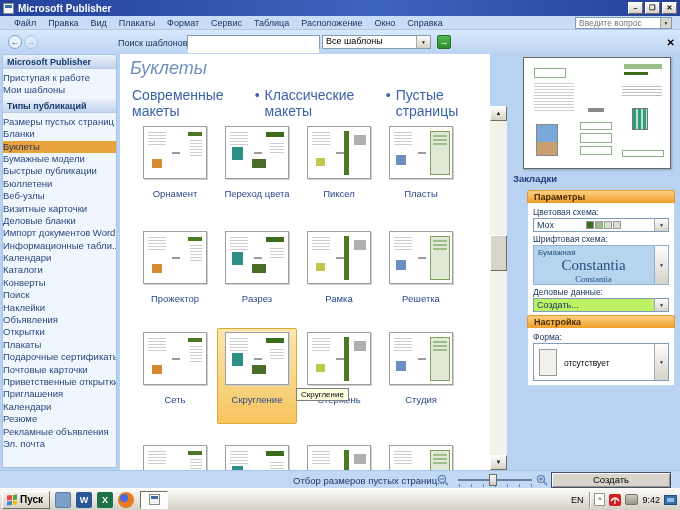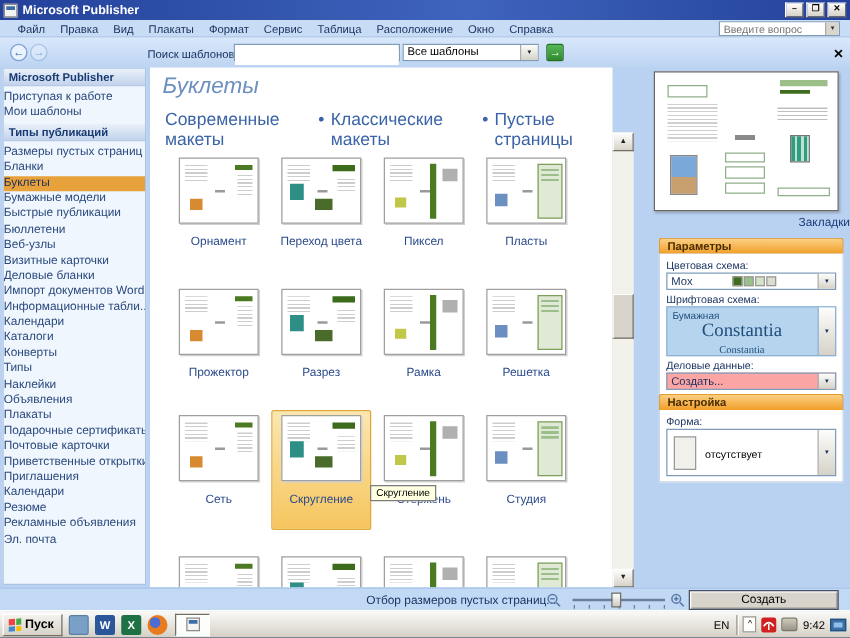--- a/index.html
+++ b/index.html
@@ -74,34 +74,34 @@
   .sbtn{position:absolute;left:0;width:17px;height:15px;background:linear-gradient(#fdfdfb,#d6d2c8);
     border:1px solid #fff;border-right-color:#716f64;border-bottom-color:#716f64;
     font-size:6px;text-align:center;line-height:13px;color:#222;cursor:pointer}
   .sthumb{position:absolute;left:0;top:129px;width:17px;height:36px;background:#d8d4cb;
     border:1px solid #fff;border-right-color:#716f64;border-bottom-color:#716f64;cursor:grab}
   
   .rpanel{position:absolute;left:513px;top:54px;width:167px;height:416px}
   .pcard{position:absolute;left:10px;top:3px;width:148px;height:112px;background:#fff;
     border:1px solid #666;box-shadow:1px 1px 2px rgba(0,0,0,.25)}
   .pcard .dd{position:absolute}
-  .plabel{position:absolute;left:0;top:119px;width:167px;text-align:right;font-size:9.5px;
-    font-weight:normal;color:#1d3b7a}
+  .plabel{position:absolute;left:0;top:119px;width:167px;text-align:left;font-size:9.5px;
+    font-weight:bold;color:#1d3b7a}
   .sec{position:absolute;left:14px;width:148px}
   .sec-hd{height:13px;border-radius:3px 3px 0 0;background:linear-gradient(#fcd083,#f09e28);
     font-weight:bold;font-size:9px;color:#4a2d00;padding:1px 0 0 6px;
     border:1px solid #e49a2e;border-bottom:none}
   .sec-bd{background:#fff;border:1px solid #c3d4e8;border-top:none;padding:2px 5px 4px 5px}
   .flabel{font-size:8.5px;color:#17305e;margin:2px 0 1px 0}
   .rcombo{position:relative;height:14px;background:#fff;border:1px solid #7f9db9;display:flex;
     align-items:center;font-size:9px;cursor:pointer}
   .rcombo .val{padding-left:3px}
   .rcombo .dd{margin-left:auto;width:14px;align-self:stretch;background:linear-gradient(#fdfdfb,#d6d2c8);
     border-left:1px solid #aaa;font-size:5px;display:flex;align-items:center;justify-content:center}
-  .rcombo.gray{background:#fca5a5}
+  .rcombo.gray{background:#bef264}
   .swatches{display:flex;gap:1px;margin-left:auto;margin-right:2px}
   .sw{width:8px;height:8px;border:1px solid #999}
   .fontbox{position:relative;height:40px;background:#b7d4ee;border:1px solid #8fb1d4;cursor:pointer}
   .fontbox .nm{position:absolute;left:4px;top:2px;font-size:8px;color:#1e4f7c}
   .fontbox .f1{position:absolute;left:0;right:15px;top:11px;text-align:center;font-size:15px;
     color:#1e4f7c;font-family:"Liberation Serif",serif}
   .fontbox .f2{position:absolute;left:0;right:15px;top:28px;text-align:center;font-size:8.5px;
     color:#1e4f7c;font-family:"Liberation Serif",serif}
   .fontbox .strip{position:absolute;right:0;top:0;bottom:0;width:14px;
     background:linear-gradient(#fdfdfb,#d6d2c8);border-left:1px solid #8fb1d4;font-size:5px;
@@ -216,23 +216,24 @@
         <div class="side-item">Быстрые публикации</div>
         <div class="side-item">Бюллетени</div>
         <div class="side-item">Веб-узлы</div>
         <div class="side-item">Визитные карточки</div>
         <div class="side-item">Деловые бланки</div>
         <div class="side-item">Импорт документов Word</div>
         <div class="side-item">Информационные табли...</div>
         <div class="side-item">Календари</div>
         <div class="side-item">Каталоги</div>
         <div class="side-item">Конверты</div>
-        <div class="side-item">Типы</div>
+        <div class="side-item">Поиск</div>
         <div class="side-item">Наклейки</div>
         <div class="side-item">Объявления</div>
+        <div class="side-item">Открытки</div>
         <div class="side-item">Плакаты</div>
         <div class="side-item">Подарочные сертификаты</div>
         <div class="side-item">Почтовые карточки</div>
         <div class="side-item">Приветственные открытки</div>
         <div class="side-item">Приглашения</div>
         <div class="side-item">Календари</div>
         <div class="side-item">Резюме</div>
         <div class="side-item">Рекламные объявления</div>
         <div class="side-item">Эл. почта</div>
       </div>

